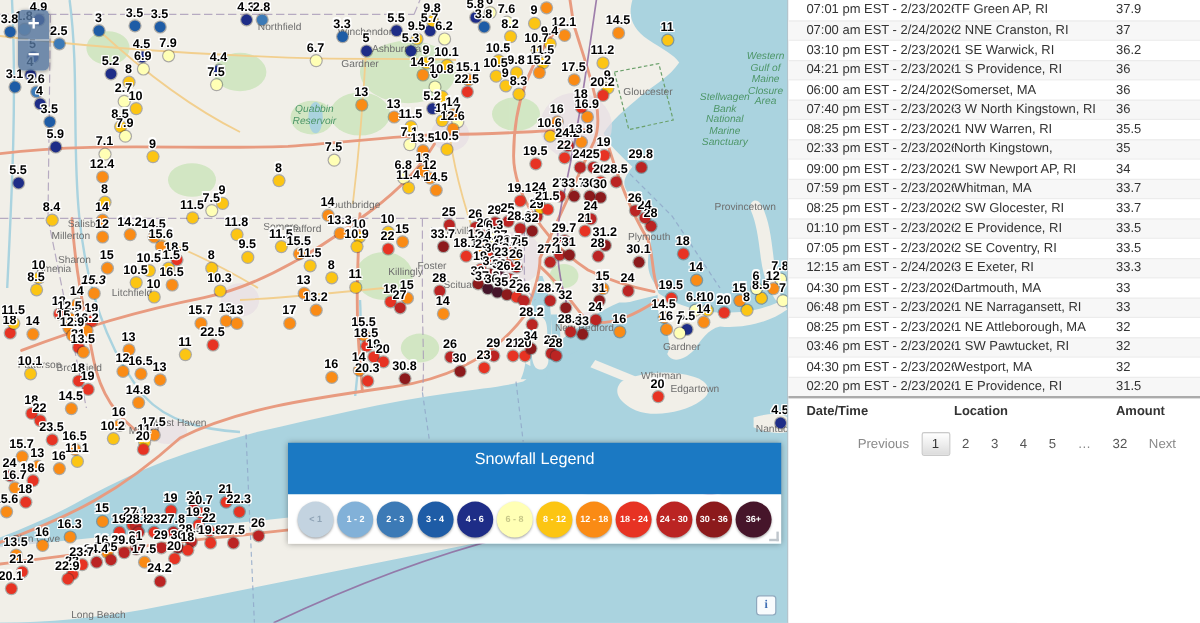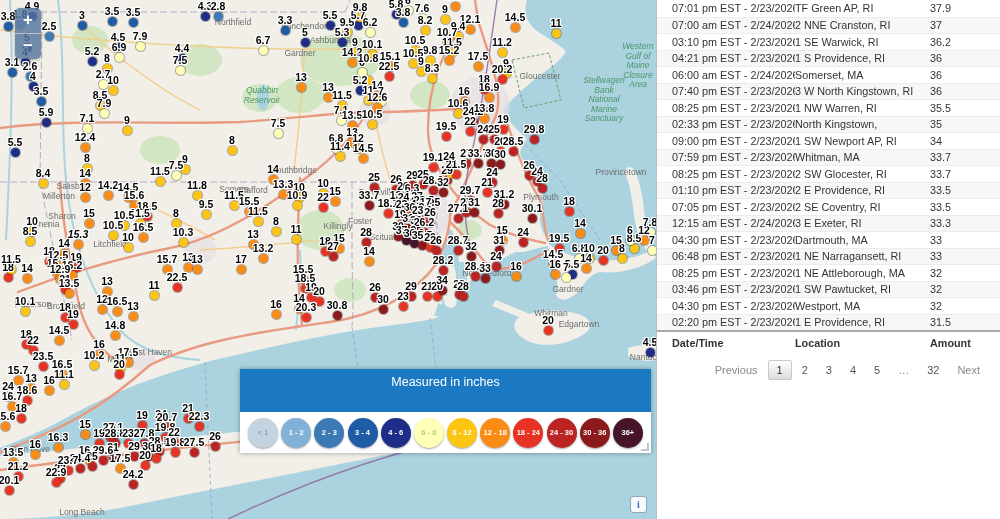--- a/index.html
+++ b/index.html
@@ -836,21 +836,21 @@
 
   <div id="zoomctl">
     <div class="zbtn">+</div>
     <div class="zbtn">−</div>
   </div>
 
   <div id="infobtn">i</div>
 
   <div id="legend">
     <div id="legend-head" style="background: rgb(27, 121, 195);">
-      <div id="legend-sub">Measured in inches</div>
+      <div id="legend-title">Snowfall Legend</div>
     </div>
     <div id="legend-body">
         <div class="bin" style="background: rgb(195, 211, 224); color: rgb(143, 163, 181);">&lt; 1</div>
         <div class="bin" style="background: rgb(130, 177, 216); color: rgb(255, 255, 255);">1 - 2</div>
         <div class="bin" style="background: rgb(60, 122, 182); color: rgb(255, 255, 255);">2 - 3</div>
         <div class="bin" style="background: rgb(30, 92, 166); color: rgb(255, 255, 255);">3 - 4</div>
         <div class="bin" style="background: rgb(30, 45, 135); color: rgb(255, 255, 255);">4 - 6</div>
         <div class="bin" style="background: rgb(255, 255, 181); color: rgb(198, 198, 135);">6 - 8</div>
         <div class="bin" style="background: rgb(252, 197, 19); color: rgb(255, 255, 255);">8 - 12</div>
         <div class="bin" style="background: rgb(250, 139, 21); color: rgb(255, 255, 255);">12 - 18</div>

